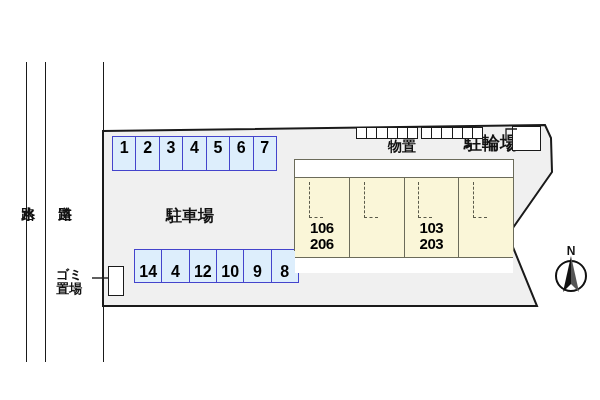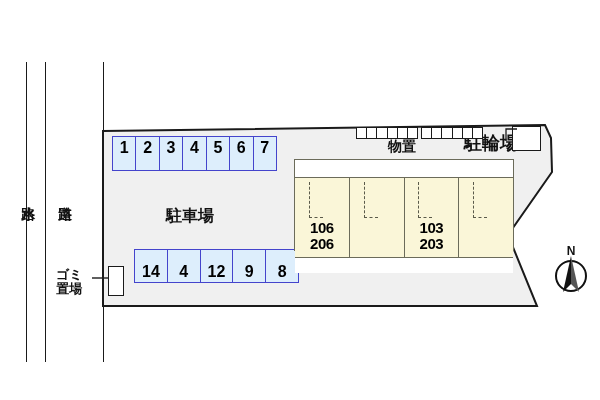--- a/index.html
+++ b/index.html
@@ -194,20 +194,21 @@
     <div class="stall">4</div>
     <div class="stall">5</div>
     <div class="stall">6</div>
     <div class="stall">7</div>
   </div>
 
   <div class="stall-row" id="stall-row-bottom" style="left:134px; top:249px; width:165px; height:34px;">
     <div class="stall">14</div>
     <div class="stall">4</div>
     <div class="stall">12</div>
+    <div class="stall">10</div>
     <div class="stall">9</div>
     <div class="stall">8</div>
   </div>
 
   <div class="locker-bank" style="left:356px; top:127px; width:62px; height:12px;">
     <div class="locker-cell"></div>
     <div class="locker-cell"></div>
     <div class="locker-cell"></div>
     <div class="locker-cell"></div>
     <div class="locker-cell"></div>

